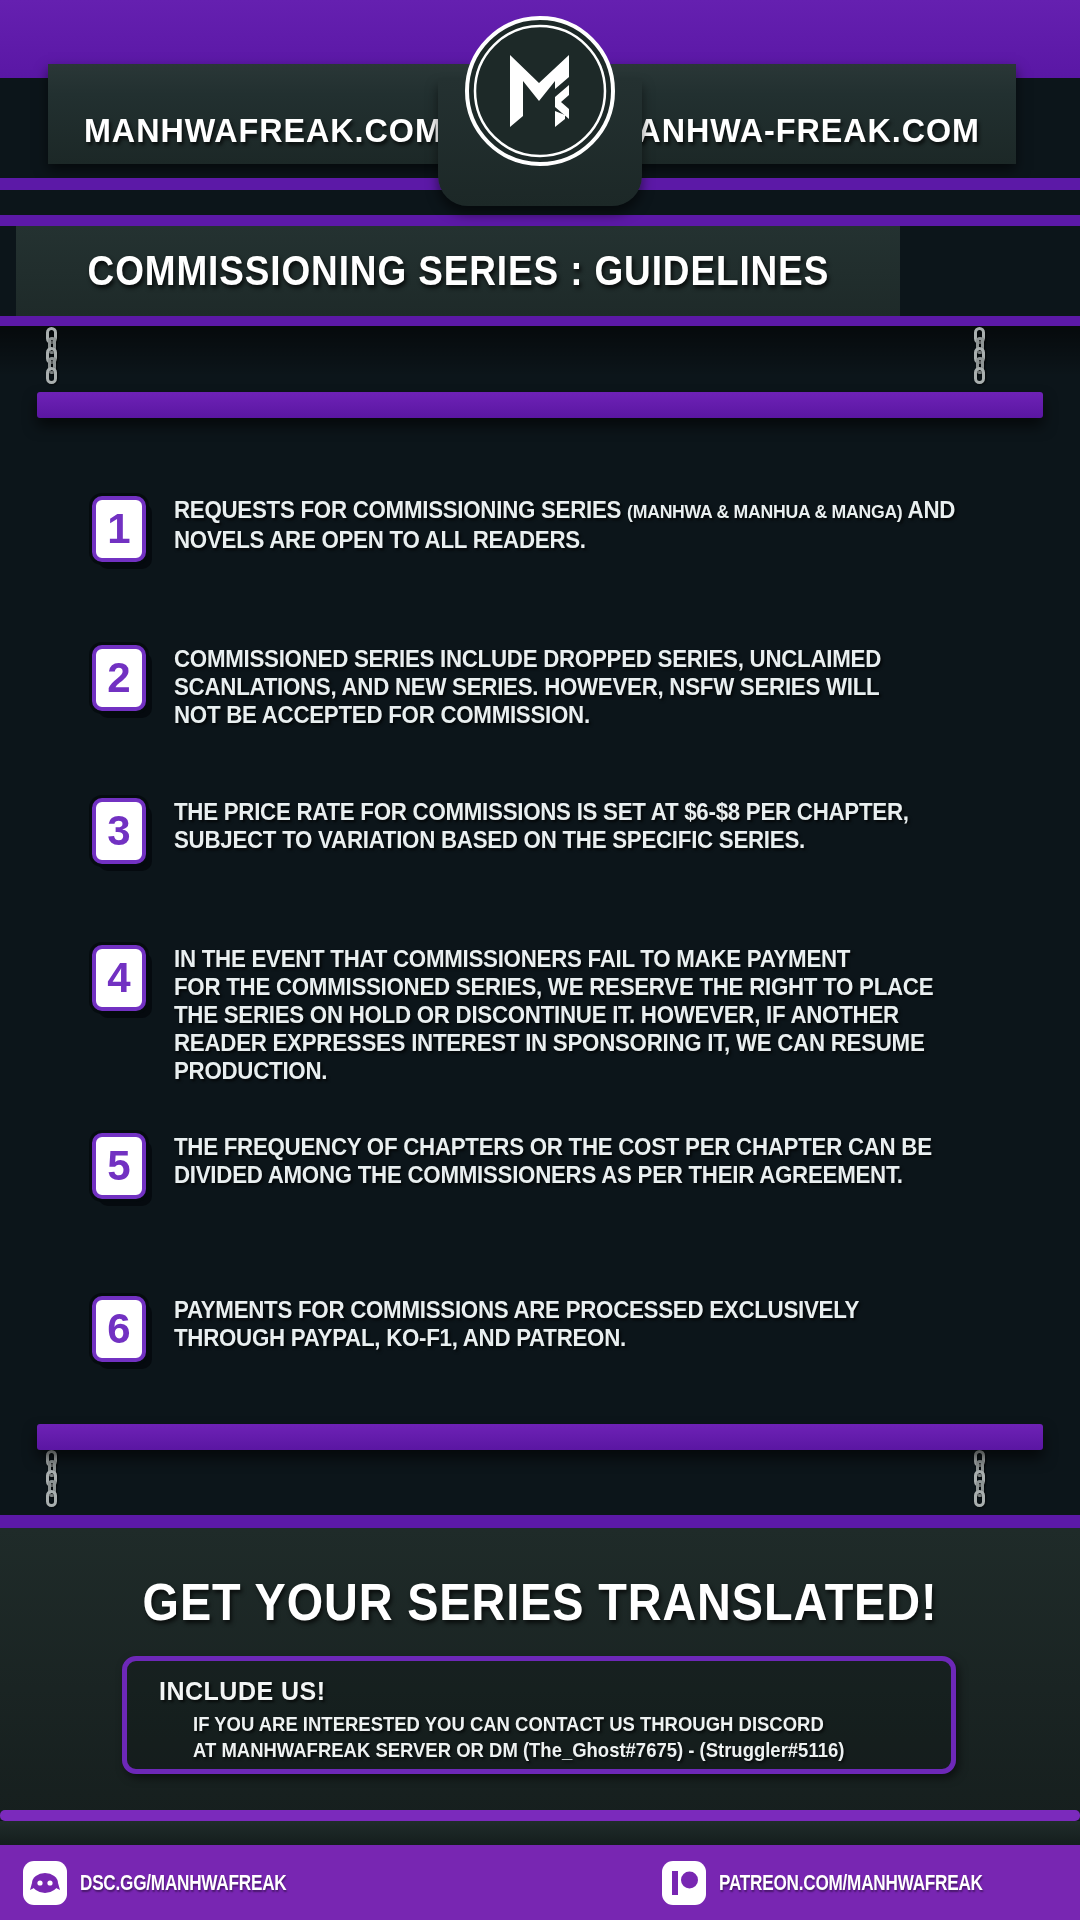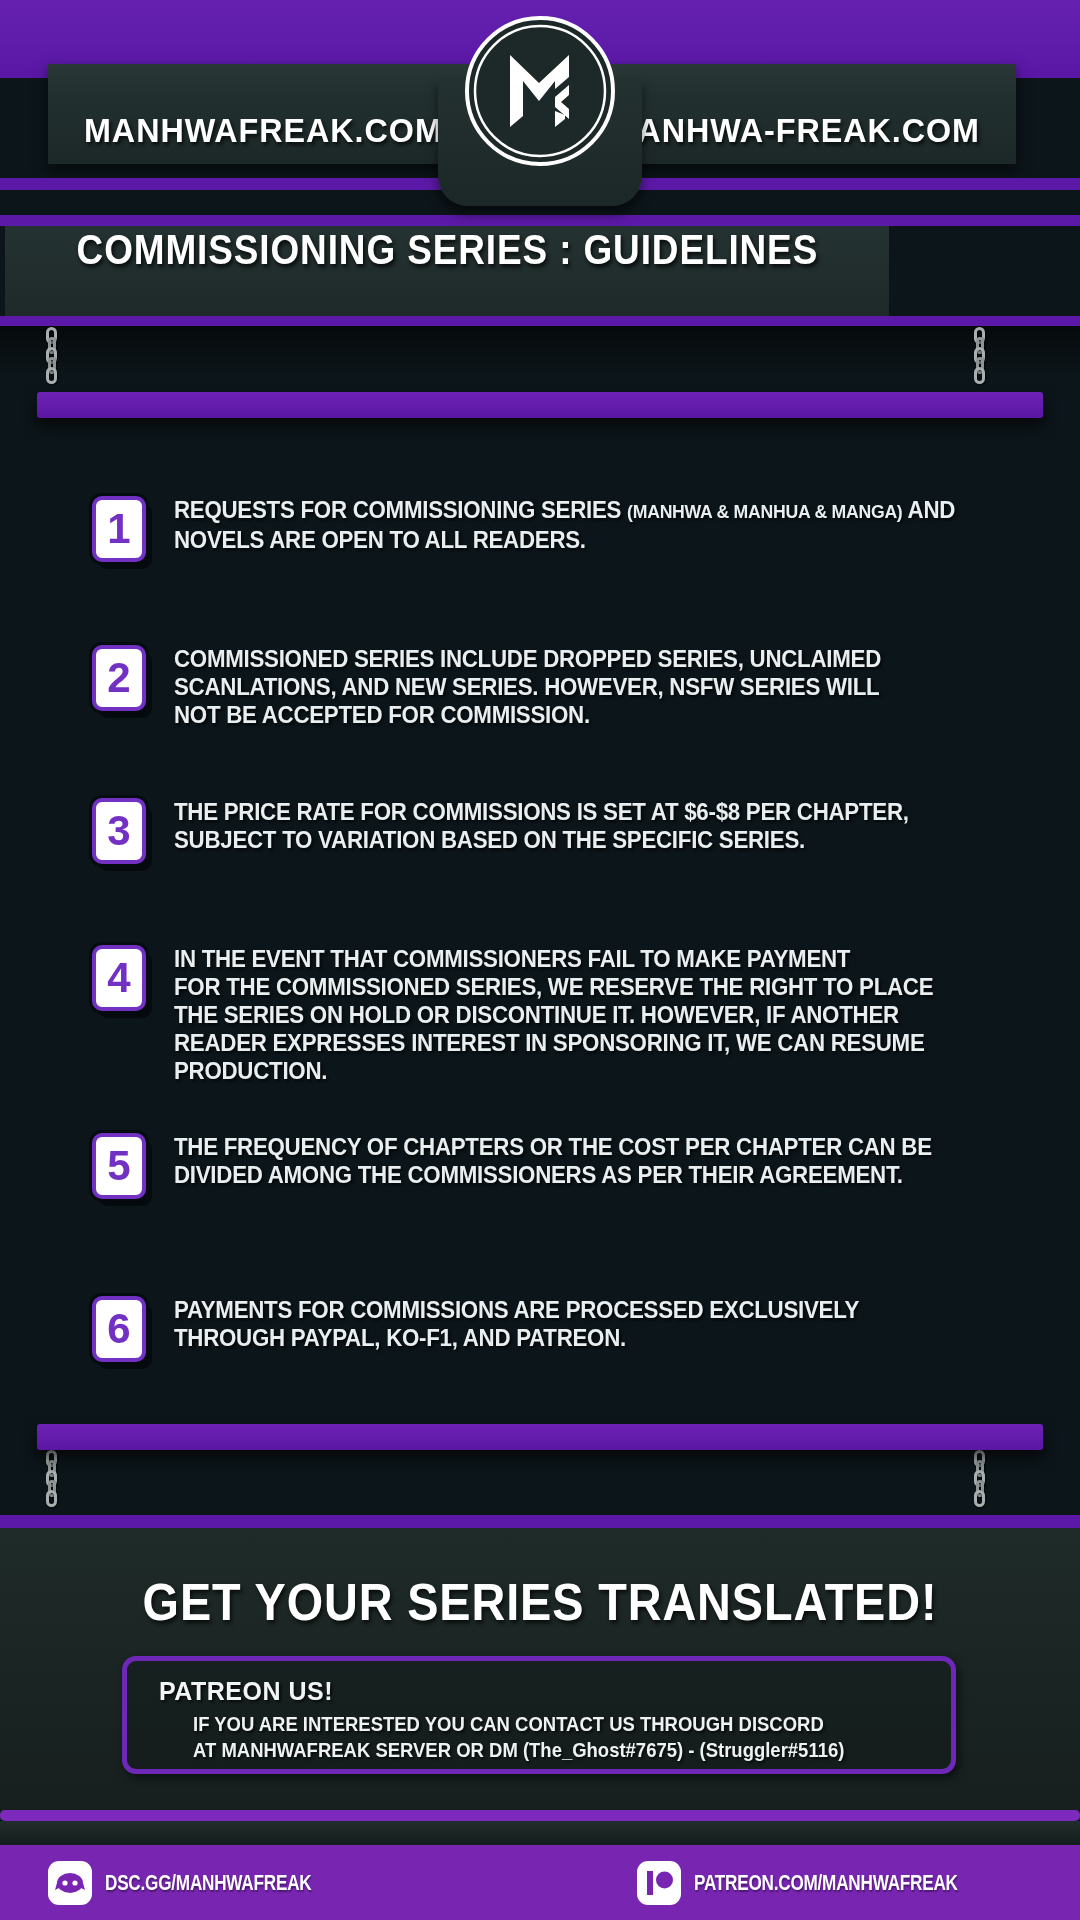--- a/index.html
+++ b/index.html
@@ -31,23 +31,23 @@
   .logo-tab{
     left:438px;top:78px;width:204px;height:128px;
     background:linear-gradient(180deg,#243131,#1c2827);
     border-radius:0 0 30px 30px;z-index:3;
     box-shadow:0 8px 12px rgba(0,0,0,.5);
   }
   .logo-wrap{left:463px;top:13px;width:154px;height:156px;z-index:4;}
 
   .divider1{left:0;top:215px;width:1080px;height:11px;background:#5c19a7;}
   .title-band{
-    left:5px;top:226px;width:884px;height:90px;
+    left:16px;top:226px;width:884px;height:90px;
     background:linear-gradient(180deg,#243231 0%,#1e2a29 100%);
-    display:flex;align-items:flex-start;justify-content:center;
+    display:flex;align-items:center;justify-content:center;
   }
   .title-band .title{
     color:#fff;font-size:42px;font-weight:bold;letter-spacing:1px;
     transform:scaleX(.88);text-shadow:2px 3px 5px rgba(0,0,0,.8);white-space:nowrap;
   }
   .divider2{left:0;top:316px;width:1080px;height:10px;background:#5c19a7;}
 
   
   .panel-shade{left:0;top:326px;width:1080px;height:50px;background:linear-gradient(180deg,rgba(0,0,0,.55),rgba(0,0,0,0));}
   .hang-bar{
@@ -103,21 +103,21 @@
   .contact-lines{
     position:absolute;left:66px;top:50px;color:#eef2f2;font-size:21px;font-weight:bold;
     line-height:26px;white-space:pre-line;transform:scaleX(.88);transform-origin:0 0;
     text-shadow:2px 2px 3px rgba(0,0,0,.7);
   }
   .thin-strip{left:0;top:1810px;width:1080px;height:11px;background:#7b2abc;border-radius:5px;}
   .pre-footer{left:0;top:1821px;width:1080px;height:24px;background:linear-gradient(180deg,#202c2b,#141e1d);}
   .footer{
     left:0;top:1845px;width:1080px;height:75px;background:#7826b2;
     display:flex;align-items:center;justify-content:space-between;
-    padding:0 48px;box-sizing:border-box;z-index:2;
+    padding:0 23px;box-sizing:border-box;z-index:2;
   }
   .f-link{display:flex;align-items:center;gap:13px;}
   .f-icon{width:44px;height:44px;flex:0 0 auto;}
   .f-label{
     color:#fff;font-size:22px;font-weight:bold;letter-spacing:-.3px;white-space:nowrap;
     transform:scaleX(.78);transform-origin:0 50%;
     text-shadow:1px 2px 2px rgba(0,0,0,.4);
   }
 </style>
 </head>
@@ -231,21 +231,21 @@
     <div class="link"></div>
     <div class="link"></div>
     <div class="link"></div>
     <div class="link"></div>
 </div>
 <div class="abs strip-full"></div>
 
 <div class="abs cta-section"></div>
 <div class="abs cta-heading">GET YOUR SERIES TRANSLATED!</div>
 <div class="abs contact-box">
-  <div class="contact-title">PATREON US!</div>
+  <div class="contact-title">INCLUDE US!</div>
   <div class="contact-lines">IF YOU ARE INTERESTED YOU CAN CONTACT US THROUGH DISCORD
 AT MANHWAFREAK SERVER OR DM (The_Ghost#7675) - (Struggler#5116)</div>
 </div>
 
 <div class="abs thin-strip"></div>
 <div class="abs pre-footer"></div>
 
 <div class="abs footer">
   <div class="f-link">
     <svg class="f-icon" viewBox="0 0 44 44">

